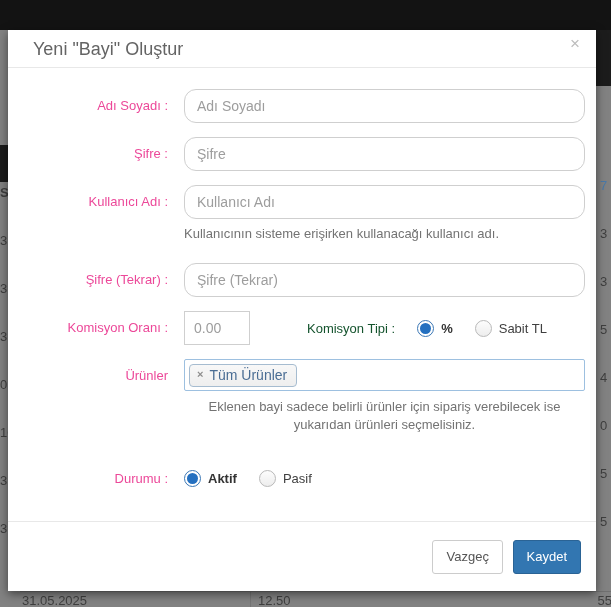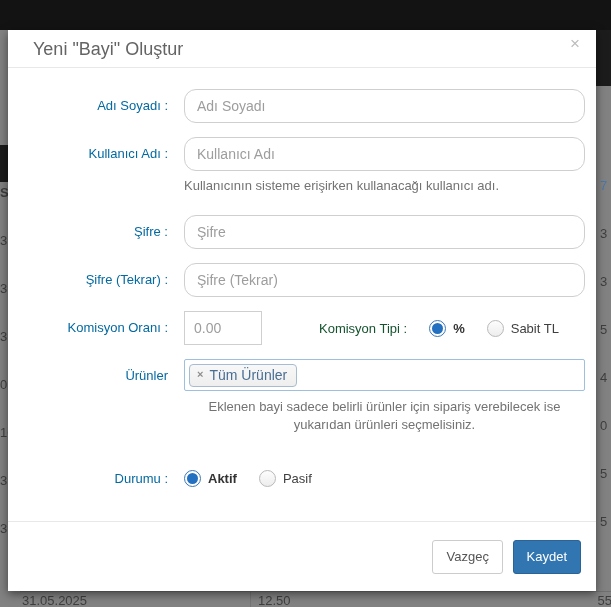--- a/index.html
+++ b/index.html
@@ -47,38 +47,38 @@
   .modal-close {
     position: absolute; right: 16px; top: 4px;
     background: none; border: none; cursor: pointer;
     font-size: 17px; color: #bdbdbd; font-family: "Liberation Sans", sans-serif;
   }
   .modal-body { padding: 21px 11px 0 18px; }
 
   .form-row { display: flex; align-items: flex-start; margin-bottom: 14px; }
   .form-label {
     width: 142px; min-width: 142px; text-align: right; margin-right: 16px;
-    padding-top: 9px; color: #0369a1;
+    padding-top: 9px; color: #ec4899;
   }
   .form-control-area { flex: 1; }
 
   input.text-input {
     width: 100%; height: 34px; border: 1px solid #cfcfcf; border-radius: 12px;
     padding: 6px 12px; font-size: 14px; color: #404040; background: #fff;
     font-family: "Liberation Sans", "DejaVu Sans", sans-serif; outline: none;
   }
   input.text-input::placeholder { color: #9d9d9d; opacity: 1; }
   .help-text { color: #737373; margin-top: 6px; line-height: 18px; }
 
   .row-username { margin-bottom: 20px; }
   .row-password2 { }
 
   .commission-area { display: flex; align-items: center; }
   input.small-input {
-    width: 78px; height: 34px; border: 1px solid #cfcfcf; padding: 6px 9px;
+    width: 66px; height: 34px; border: 1px solid #cfcfcf; padding: 6px 9px;
     font-size: 14px; color: #9d9d9d; outline: none;
     font-family: "Liberation Sans", "DejaVu Sans", sans-serif;
   }
   .inline-label { margin-left: 57px; margin-right: 22px; color: #14532d; }
 
   .radio-option { display: inline-flex; align-items: center; cursor: pointer; }
   .radio-option + .radio-option { margin-left: 22px; }
   .radio-circle {
     width: 17px; height: 17px; border-radius: 50%;
     border: 1px solid #b9b9b9;
@@ -172,32 +172,32 @@
 
   <div class="modal-body">
 
     <div class="form-row">
       <label class="form-label">Adı Soyadı :</label>
       <div class="form-control-area">
         <input type="text" class="text-input" placeholder="Adı Soyadı" style="">
       </div>
     </div>
 
+    <div class="form-row">
+      <label class="form-label">Şifre :</label>
+      <div class="form-control-area">
+        <input type="text" class="text-input" placeholder="Şifre" style="">
+      </div>
+    </div>
+
     <div class="form-row row-username">
       <label class="form-label">Kullanıcı Adı :</label>
       <div class="form-control-area">
         <input type="text" class="text-input" placeholder="Kullanıcı Adı" style="">
         <div class="help-text">Kullanıcının sisteme erişirken kullanacağı kullanıcı adı.</div>
-      </div>
-    </div>
-
-    <div class="form-row">
-      <label class="form-label">Şifre :</label>
-      <div class="form-control-area">
-        <input type="text" class="text-input" placeholder="Şifre" style="">
       </div>
     </div>
 
     <div class="form-row row-password2">
       <label class="form-label">Şifre (Tekrar) :</label>
       <div class="form-control-area">
         <input type="text" class="text-input" placeholder="Şifre (Tekrar)" style="">
       </div>
     </div>
 

